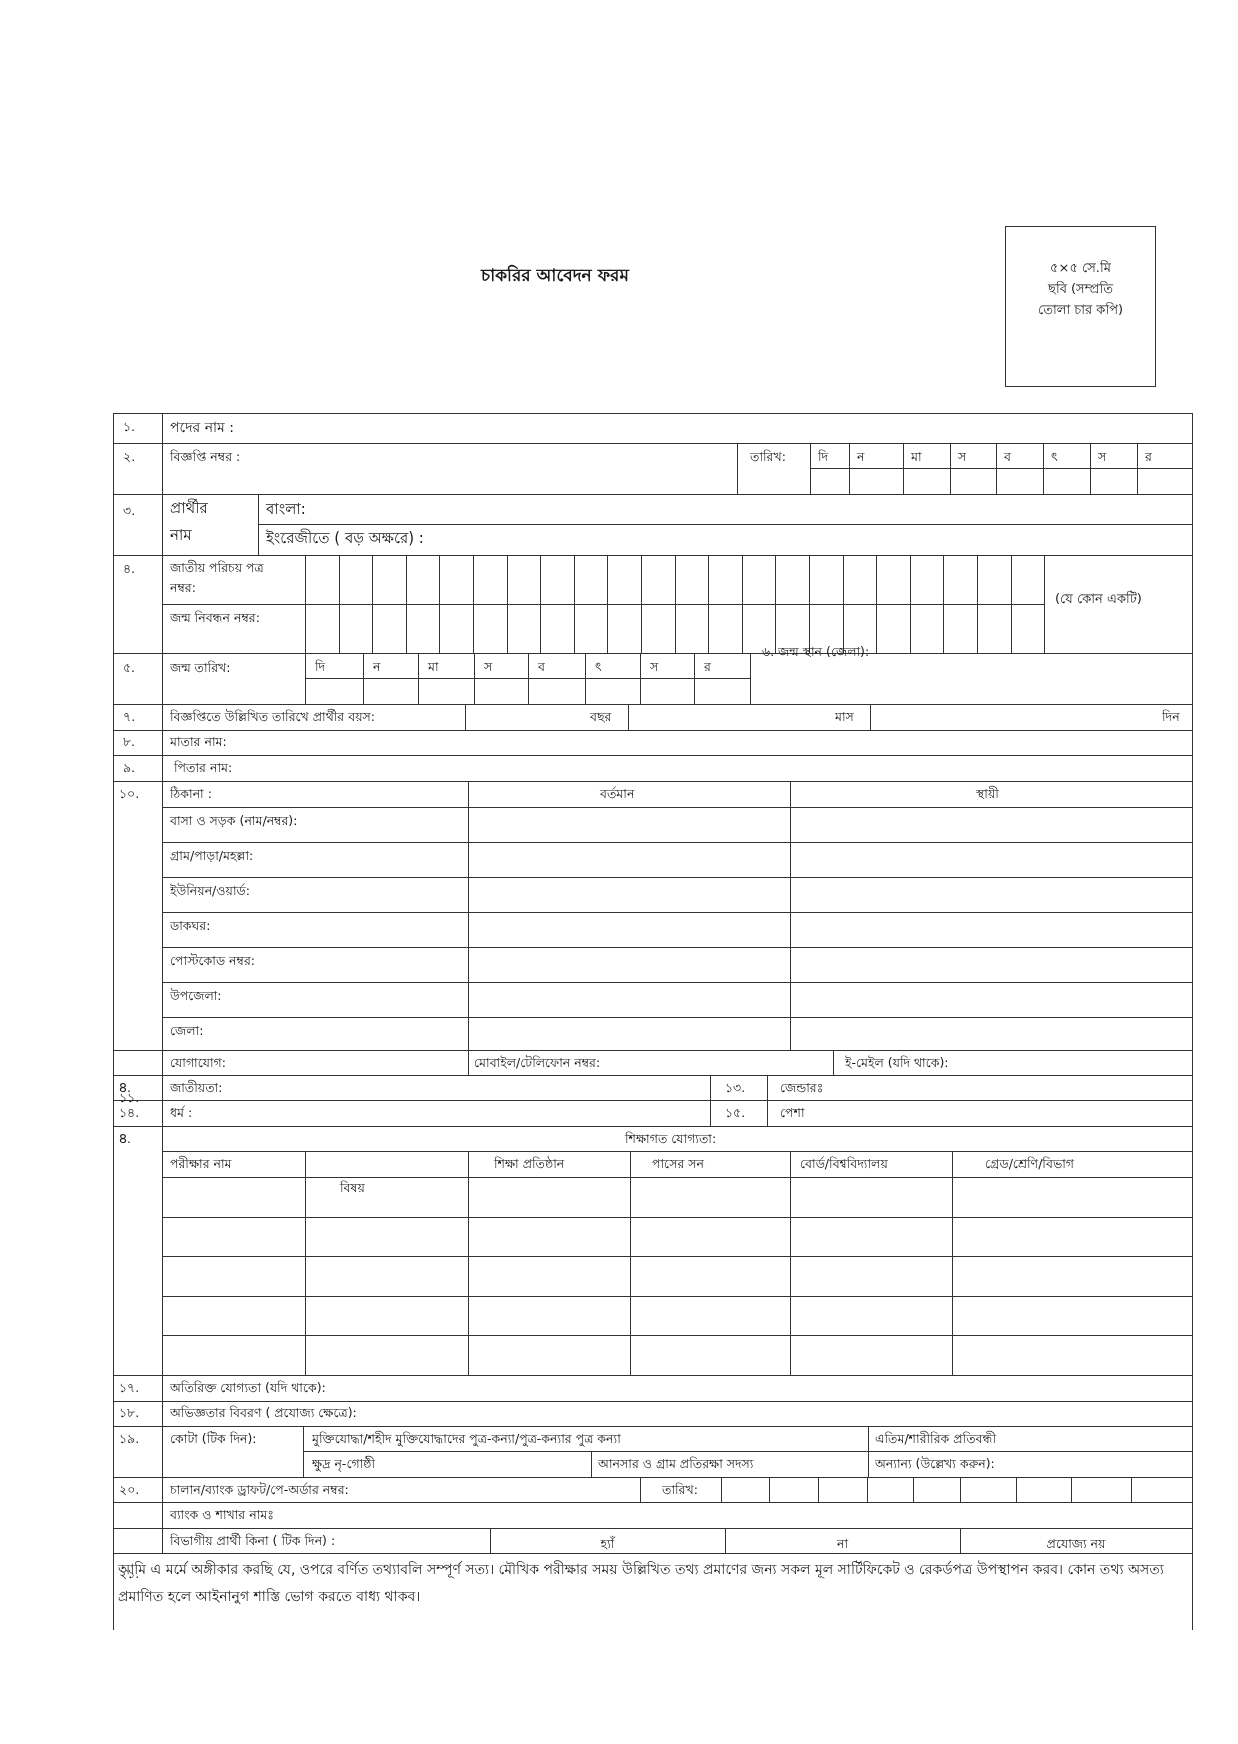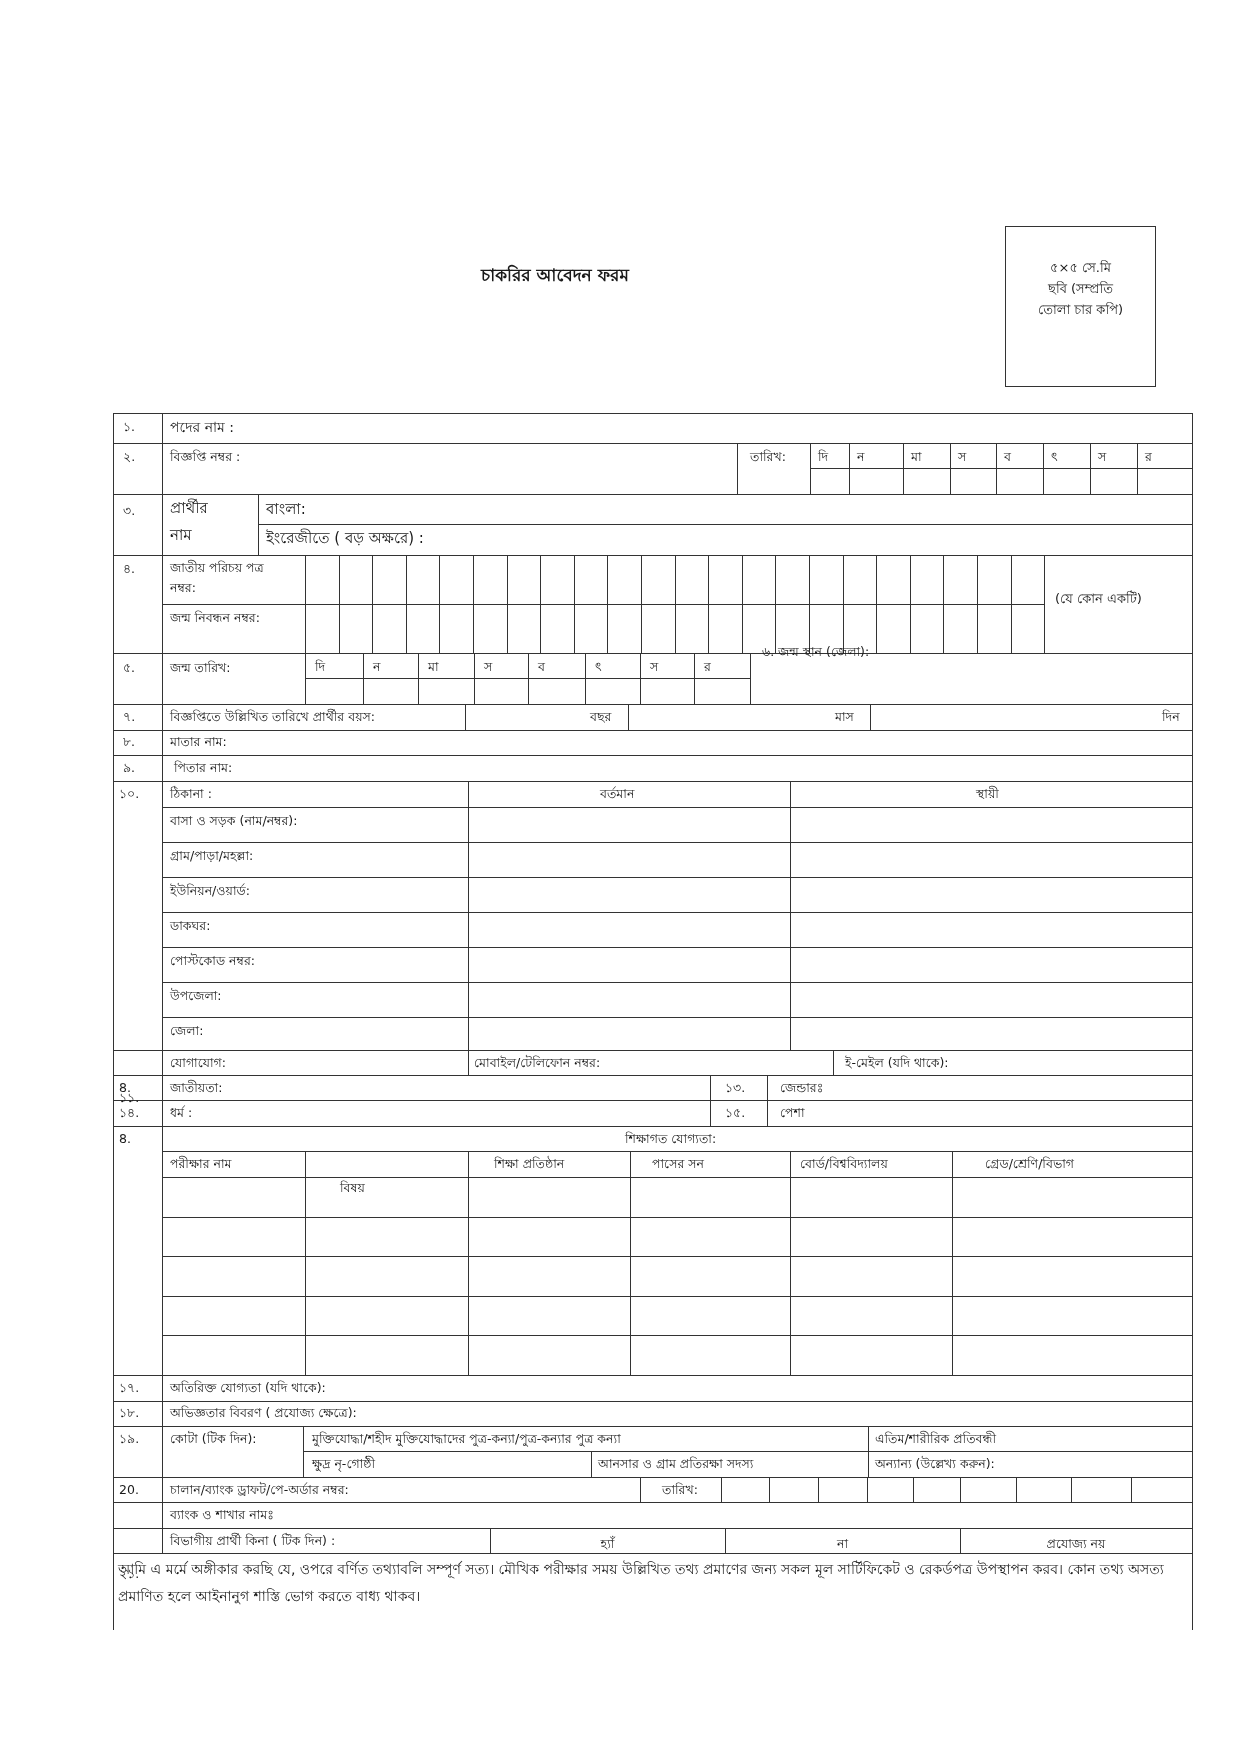--- a/index.html
+++ b/index.html
@@ -378,21 +378,21 @@
 <div class="cell" style="left:304px;top:1452px;width:286px;height:24px">
     <span class="t" style="left:8px;top:4px">ক্ষুদ্র নৃ-গোষ্ঠী</span>
   </div>
 <div class="cell" style="left:592px;top:1452px;width:275px;height:24px">
     <span class="t" style="left:6px;top:4px">আনসার ও গ্রাম প্রতিরক্ষা সদস্য</span>
   </div>
 <div class="cell" style="left:869px;top:1452px;width:322px;height:24px">
     <span class="t" style="left:6px;top:4px">অন্যান্য (উল্লেখ্য করুন):</span>
   </div>
 
-<div class="t" style="left:119px;top:1482px">20.</div>
+<div class="t" style="left:119px;top:1482px">২০.</div>
 <div class="t" style="left:170px;top:1482px">চালান/ব্যাংক ড্রাফট/পে-অর্ডার নম্বর:</div>
 <div class="cell" style="left:400px;top:1478px;width:238px;height:24px"></div>
 <div class="t" style="left:662px;top:1482px">তারিখ:</div>
 <div id="r20boxes">
     <div class="cell" style="left: 721px; top: 1478px; width: 48px; height: 23px;"></div>
     <div class="cell" style="left: 769px; top: 1478px; width: 49px; height: 23px;"></div>
     <div class="cell" style="left: 818px; top: 1478px; width: 49px; height: 23px;"></div>
     <div class="cell" style="left: 867px; top: 1478px; width: 46px; height: 23px;"></div>
     <div class="cell" style="left: 913px; top: 1478px; width: 47px; height: 23px;"></div>
     <div class="cell" style="left: 960px; top: 1478px; width: 56px; height: 23px;"></div>

